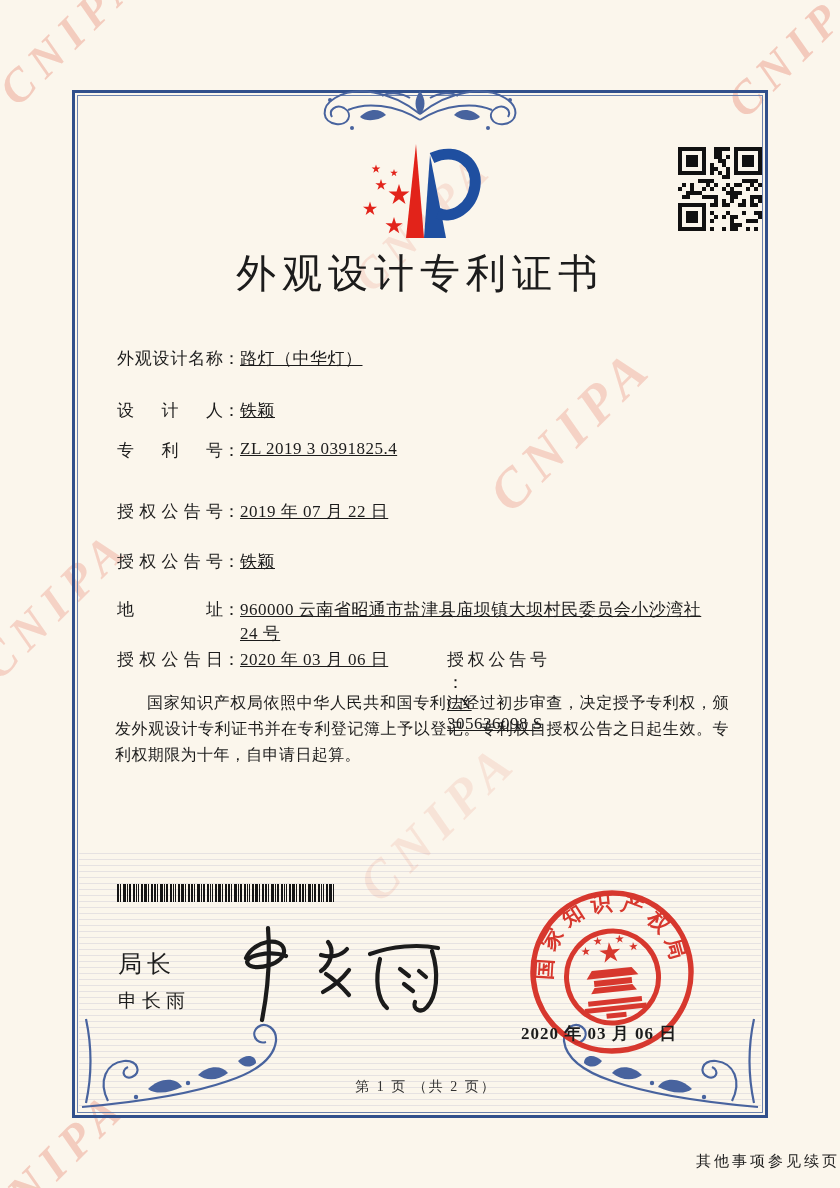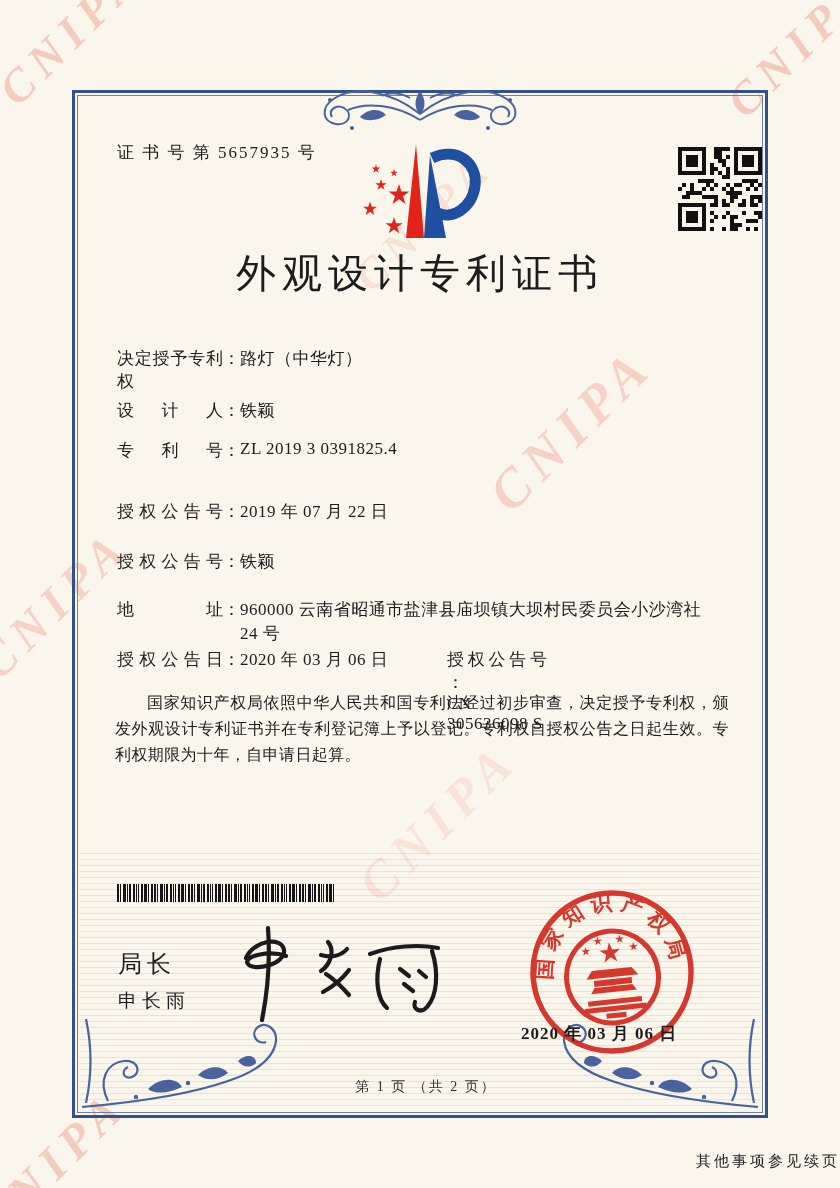--- a/index.html
+++ b/index.html
@@ -24,21 +24,21 @@
   .flourish-r{position:absolute;right:3px;bottom:4px;transform:scaleX(-1);}
   
   .content{position:absolute;inset:0;z-index:2;}
   .certno{left:117px;top:141px;font-size:17px;letter-spacing:2px;}
   .title{left:0;right:0;top:246px;text-align:center;font-size:40px;
          font-weight:normal;letter-spacing:6px;}
   .fields{left:117px;top:347px;width:618px;font-size:17px;}
   .frow{position:absolute;left:0;}
   .flabel{display:inline-block;width:106px;text-align:justify;
           text-align-last:justify;vertical-align:top;}
-  .fvalue{display:inline-block;vertical-align:top;letter-spacing:.5px;}
+  .fvalue{display:inline-block;vertical-align:top;letter-spacing:.5px;text-decoration:underline;}
   .fvalue.addr{width:465px;line-height:24px;}
   .fgroup2{position:absolute;left:330px;top:0;}
   .fgroup2 .flabel{width:100px;}
   .paras{left:115px;top:690px;width:614px;font-size:16px;line-height:26px;
          text-align:justify;letter-spacing:.4px;}
   .paras p{margin:0;text-indent:2em;}
   .officer-title{left:118px;top:948px;font-size:24px;letter-spacing:5px;}
   .officer-name{left:118px;top:988px;font-size:19px;letter-spacing:5px;}
   .issue-date{left:521px;top:1022px;font-size:17px;letter-spacing:1px;
               font-weight:bold;}
@@ -99,21 +99,20 @@
       <path d="M120,64 C130,54 144,54 150,62 C140,70 128,70 120,64 Z" fill="#48639e" stroke="none"></path>
       <path d="M160,50 C168,42 178,44 178,52 C172,58 164,56 160,50 Z" fill="#48639e" stroke="none"></path>
       <circle cx="58" cy="86" r="2.2" fill="#48639e" stroke="none"></circle>
       <circle cx="110" cy="72" r="2.2" fill="#48639e" stroke="none"></circle>
     </g>
   </svg>
 </div>
 
 <div class="content">
 
-  <div class="abs certno">证 书 号 第 5657935 号</div>
 
   <svg class="abs" style="left:354px;top:138px" width="128" height="112" viewBox="0 0 128 112">
     <defs>
       <symbol id="star" viewBox="-1.1 -1.1 2.2 2.2">
         <polygon points="0,-1 0.224,-0.309 0.951,-0.309 0.363,0.118 0.588,0.809 0,0.382 -0.588,0.809 -0.363,0.118 -0.951,-0.309 -0.224,-0.309"></polygon>
       </symbol>
     </defs>
     <polygon points="62,6 70,100 52,100" fill="#e2231a"></polygon>
     <polygon points="76,17 92,100 70,100" fill="#1f4fa0"></polygon>
     <path d="M78,20 C104,8 124,26 121,48 C118,70 98,82 84,75" fill="none" stroke="#1f4fa0" stroke-width="11"></path>
@@ -329,21 +328,21 @@
       <rect x="52" y="80" width="4" height="4" fill="#111"></rect>
       <rect x="56" y="80" width="4" height="4" fill="#111"></rect>
       <rect x="68" y="80" width="4" height="4" fill="#111"></rect>
       <rect x="76" y="80" width="4" height="4" fill="#111"></rect>
     </svg>
 
   <div class="abs title">外观设计专利证书</div>
 
   <div class="abs fields">
     <div class="frow" style="top:0">
-      <span class="flabel">决定授予专利权</span><span>：</span><span class="fvalue">路灯（中华灯）</span>
+      <span class="flabel">外观设计名称</span><span>：</span><span class="fvalue">路灯（中华灯）</span>
     </div>
     <div class="frow" style="top:52px">
       <span class="flabel">设计人</span><span>：</span><span class="fvalue">铁颖</span>
     </div>
     <div class="frow" style="top:92px">
       <span class="flabel">专利号</span><span>：</span><span class="fvalue">ZL 2019 3 0391825.4</span>
     </div>
     <div class="frow" style="top:153px">
       <span class="flabel">授权公告号</span><span>：</span><span class="fvalue">2019 年 07 月 22 日</span>
     </div>

